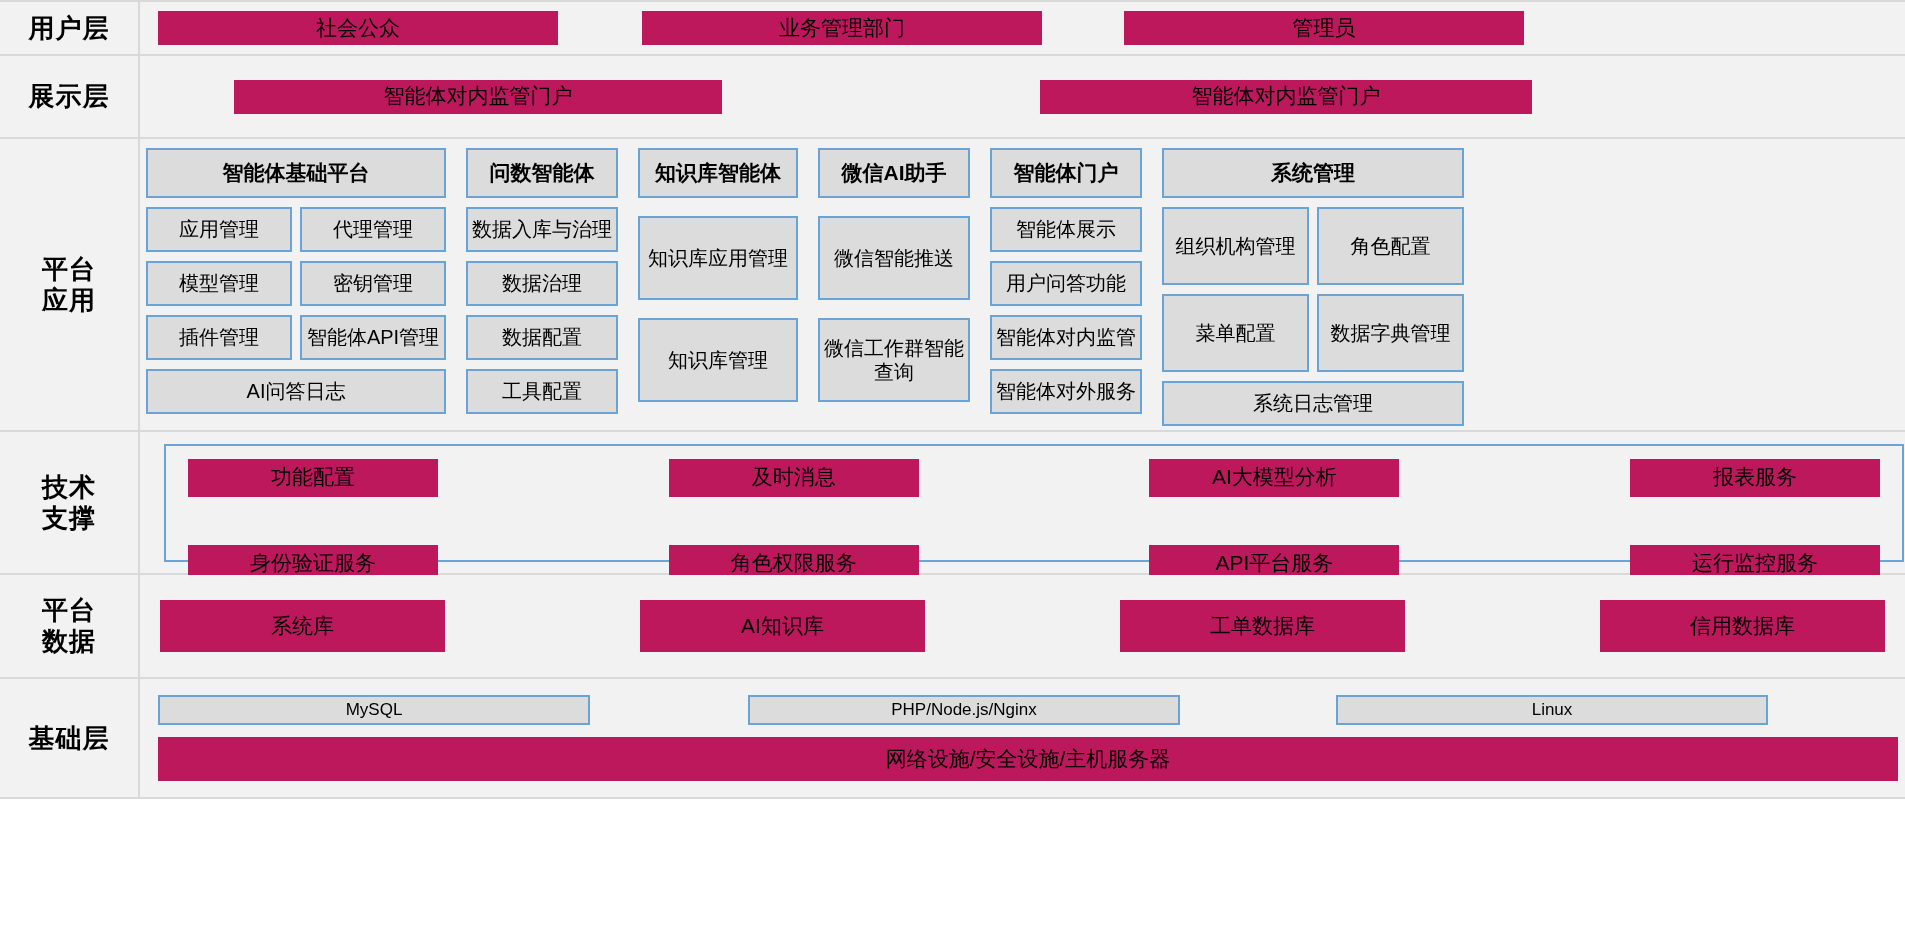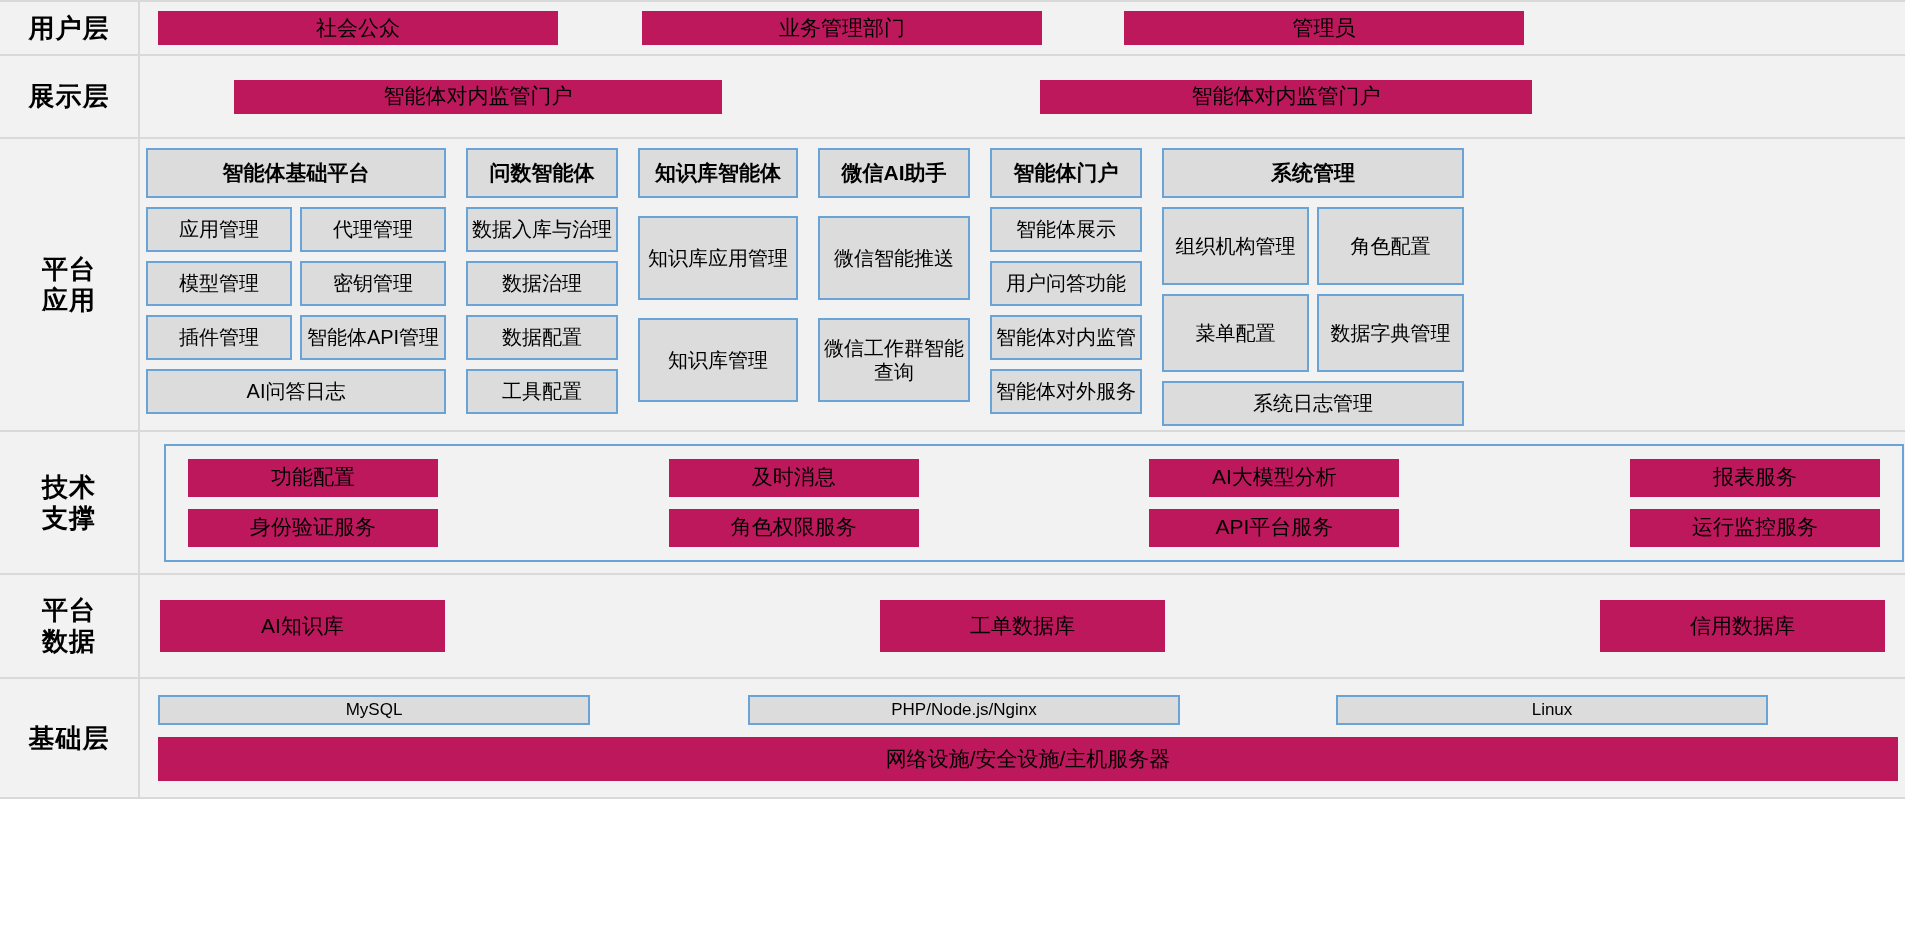--- a/index.html
+++ b/index.html
@@ -124,21 +124,21 @@
     background: #f2f2f2;
     margin-left: 12px;
     width: 1740px;
     height: 118px;
     display: flex;
     flex-direction: column;
     justify-content: center;
     gap: 12px;
     padding: 10px 22px;
   }
-  .tech-row { display: flex; gap: 12px; justify-content: space-between; }
+  .tech-row { display: flex; gap: 12px; justify-content: space-between; margin-top: 36px; }
   .tech-row .bluebox { width: 250px; height: 38px; }
 
   
   .band-data { height: 104px; }
   .band-data .band-body { padding: 0 12px; }
   .data-row { display: flex; width: 100%; justify-content: space-between; padding: 0 8px; }
   .data-row .bluebox { width: 285px; height: 52px; }
 
   
   .band-infra { height: 120px; }
@@ -279,20 +279,21 @@
 
   <div class="band band-data">
     <div class="band-label">
       <div>
         <div>平台</div>
         <div>数据</div>
       </div>
     </div>
     <div class="band-body">
       <div class="data-row">
+        <div class="bluebox">系统库</div>
         <div class="bluebox">AI知识库</div>
         <div class="bluebox">工单数据库</div>
         <div class="bluebox">信用数据库</div>
       </div>
     </div>
   </div>
 
   <div class="band band-infra">
     <div class="band-label">基础层</div>
     <div class="band-body">

